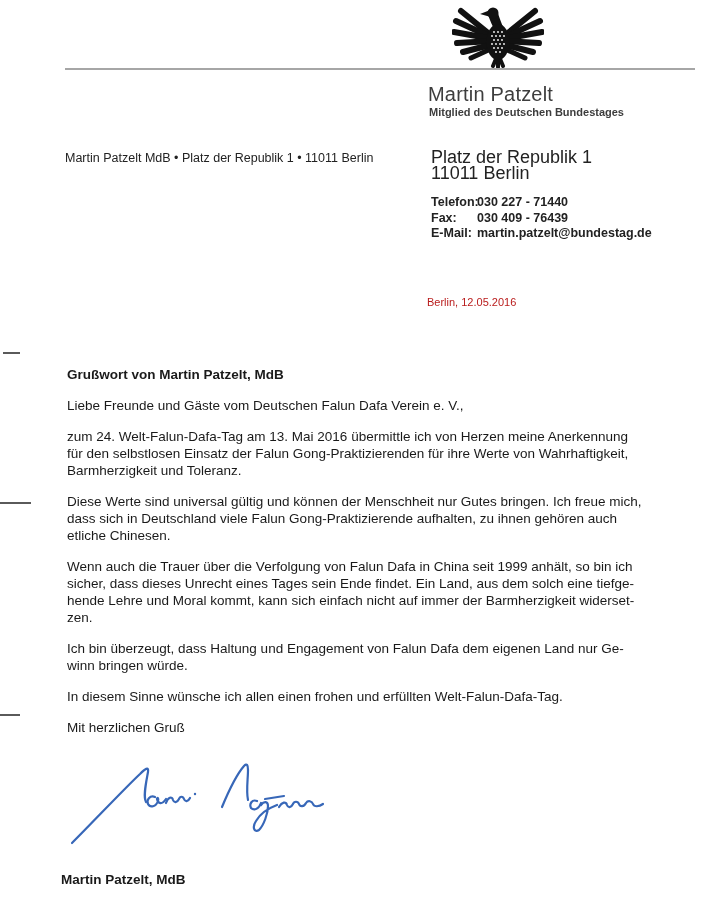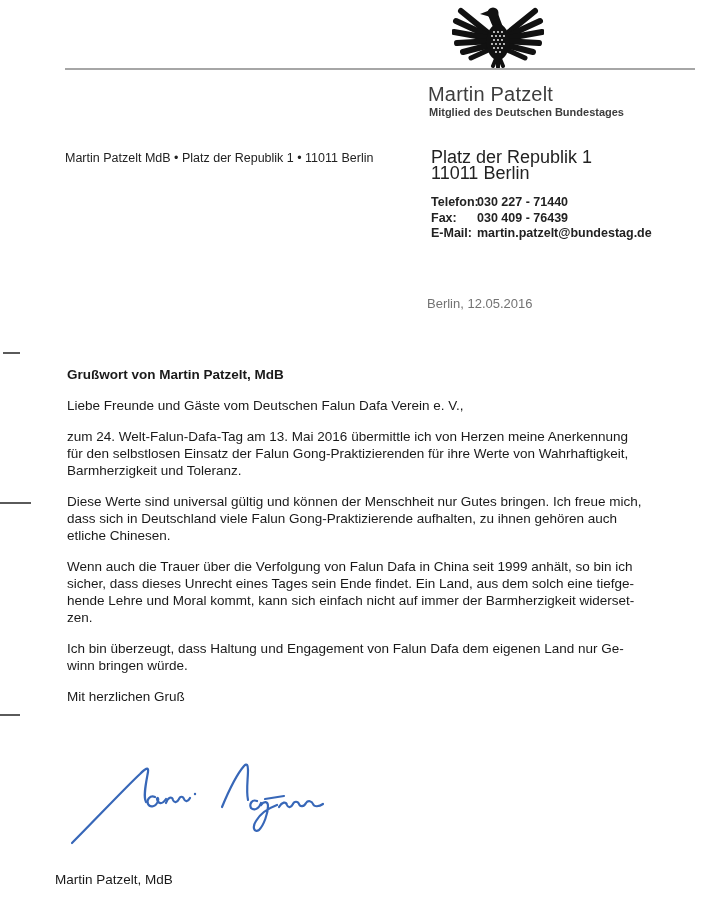--- a/index.html
+++ b/index.html
@@ -28,36 +28,36 @@
     left: 429px; top: 106px;
     font-size: 11px; font-weight: bold; color: #3d3d3d;
   }
 
   
   .sender-line { left: 65px; top: 151px; font-size: 12.5px; color: #222; }
   .addr { left: 431px; top: 149px; font-size: 18px; line-height: 16px; color: #222; white-space: pre-line; }
   .contact { left: 431px; top: 195px; font-size: 12.5px; color: #222; }
   .contact-row { display: flex; line-height: 15.5px; font-weight: bold; }
   .contact-label { width: 46px; flex: 0 0 46px; }
-  .dateline { left: 427px; top: 296px; font-size: 13px; color: #737373; }
+  .dateline { left: 427px; top: 296px; font-size: 11px; color: #b91c1c; }
 
   
   .fold { background: #5a5a5a; height: 1.5px; }
   .fold-1 { left: 3px;  top: 352px; width: 17px; }
   .fold-2 { left: 0px;  top: 502px; width: 31px; }
   .fold-3 { left: 0px;  top: 714px; width: 20px; }
 
   
   .letter-body { left: 65px; top: 366px; width: 600px; font-size: 13.5px; line-height: 17px; color: #1a1a1a; }
   .letter-body p { margin: 0 0 14px 2px; white-space: pre-line; }
   .letter-heading { font-weight: bold; }
   .closing { margin-top: 0; }
 
   .signature-wrap { left: 60px; top: 745px; width: 300px; height: 120px; }
-  .sig-name { left: 55px; top: 872px; font-size: 13.5px; color: #1a1a1a; }
+  .sig-name { left: 61px; top: 872px; font-size: 13.5px; color: #1a1a1a; font-weight: bold; }
 </style>
 </head>
 <body>
 
 <div class="page">
 
   <svg class="abs eagle" viewBox="0 0 90 62" aria-hidden="true">
     <g stroke="#111" stroke-linecap="round" fill="none">
 
       <path d="M40 31 L8 5" stroke-width="6"></path>
@@ -147,20 +147,21 @@
 Barmherzigkeit und Toleranz.</p>
     <p>Diese Werte sind universal gültig und können der Menschheit nur Gutes bringen. Ich freue mich,
 dass sich in Deutschland viele Falun Gong-Praktizierende aufhalten, zu ihnen gehören auch
 etliche Chinesen.</p>
     <p>Wenn auch die Trauer über die Verfolgung von Falun Dafa in China seit 1999 anhält, so bin ich
 sicher, dass dieses Unrecht eines Tages sein Ende findet. Ein Land, aus dem solch eine tiefge-
 hende Lehre und Moral kommt, kann sich einfach nicht auf immer der Barmherzigkeit widerset-
 zen.</p>
     <p>Ich bin überzeugt, dass Haltung und Engagement von Falun Dafa dem eigenen Land nur Ge-
 winn bringen würde.</p>
+    <p>In diesem Sinne wünsche ich allen einen frohen und erfüllten Welt-Falun-Dafa-Tag.</p>
     <p class="closing">Mit herzlichen Gruß</p>
   </div>
 
   <svg class="abs signature-wrap" viewBox="0 0 300 120" aria-hidden="true">
     <g stroke="#3767b8" stroke-width="2.2" fill="none" stroke-linecap="round" stroke-linejoin="round">
 
       <path d="M12 98 C 32 78, 66 42, 80 29 C 85 24, 89 21, 88 27 C 86 38, 83 51, 86 57"></path>
       <path d="M95 52 C 90 50, 86 55, 88 59 C 90 63, 96 62, 98 56 C 99 53, 97 52, 97 54 C 98 59, 102 60, 106 54"></path>
       <path d="M106 58 C 108 52, 112 51, 113 55 C 114 58, 117 58, 119 54 C 120 51, 123 51, 124 54 C 125 57, 128 57, 130 53"></path>
       <circle cx="135" cy="49" r="1.2" fill="#3767b8" stroke="none"></circle>

